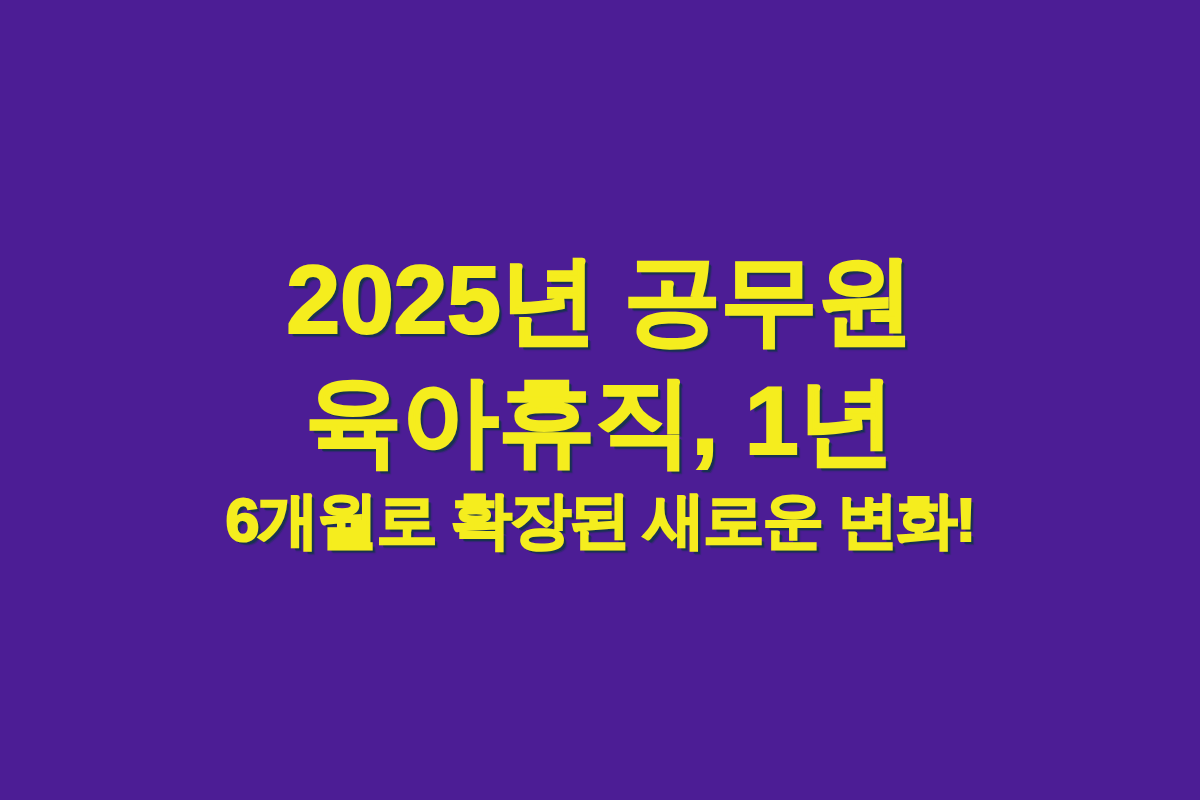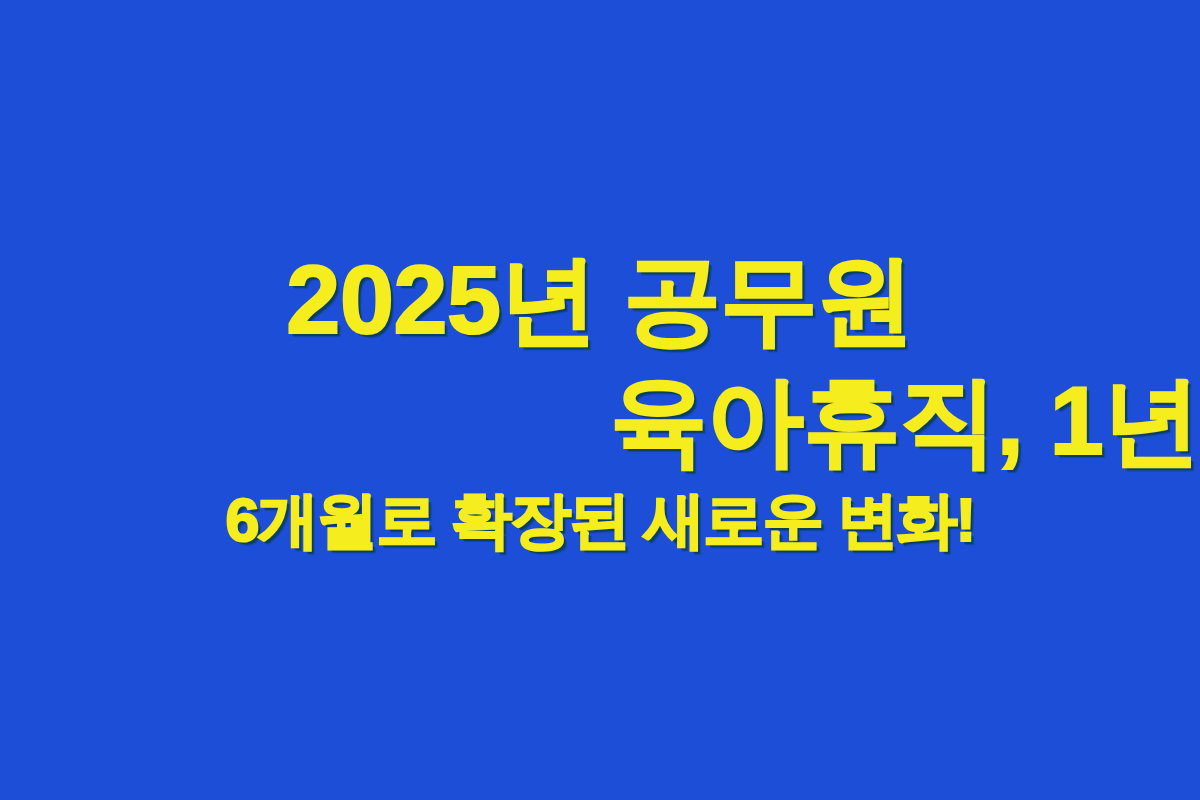--- a/index.html
+++ b/index.html
@@ -49,33 +49,32 @@
   
   .hl-line.l1 {
     font-size: 97px;
     margin-bottom: 8px;
   }
 
   
   .hl-line.l2 {
     font-size: 97px;
     margin-bottom: 8px;
-    text-align: right;
   }
 
   
   .hl-line.l3 {
     font-size: 61px;
     letter-spacing: -0.028em;
   }
 </style>
 </head>
 <body>
 
-<div id="banner" style="background: #1d4ed8;">
+<div id="banner" style="background: #4c1d95;">
 
   <h1 id="headline" style="color: rgb(245, 237, 30); -webkit-text-stroke: 2.2px rgb(245, 237, 30); text-shadow: rgba(3, 58, 52, 0.55) 3px 3px 0px, rgba(3, 58, 52, 0.35) 4px 4px 1px;">
 
     <span class="hl-line l1">2025년 공무원</span>
 
     <span class="hl-line l2">육아휴직, 1년</span>
 
     <span class="hl-line l3">6개월로 확장된 새로운 변화!</span>
 
   </h1>

